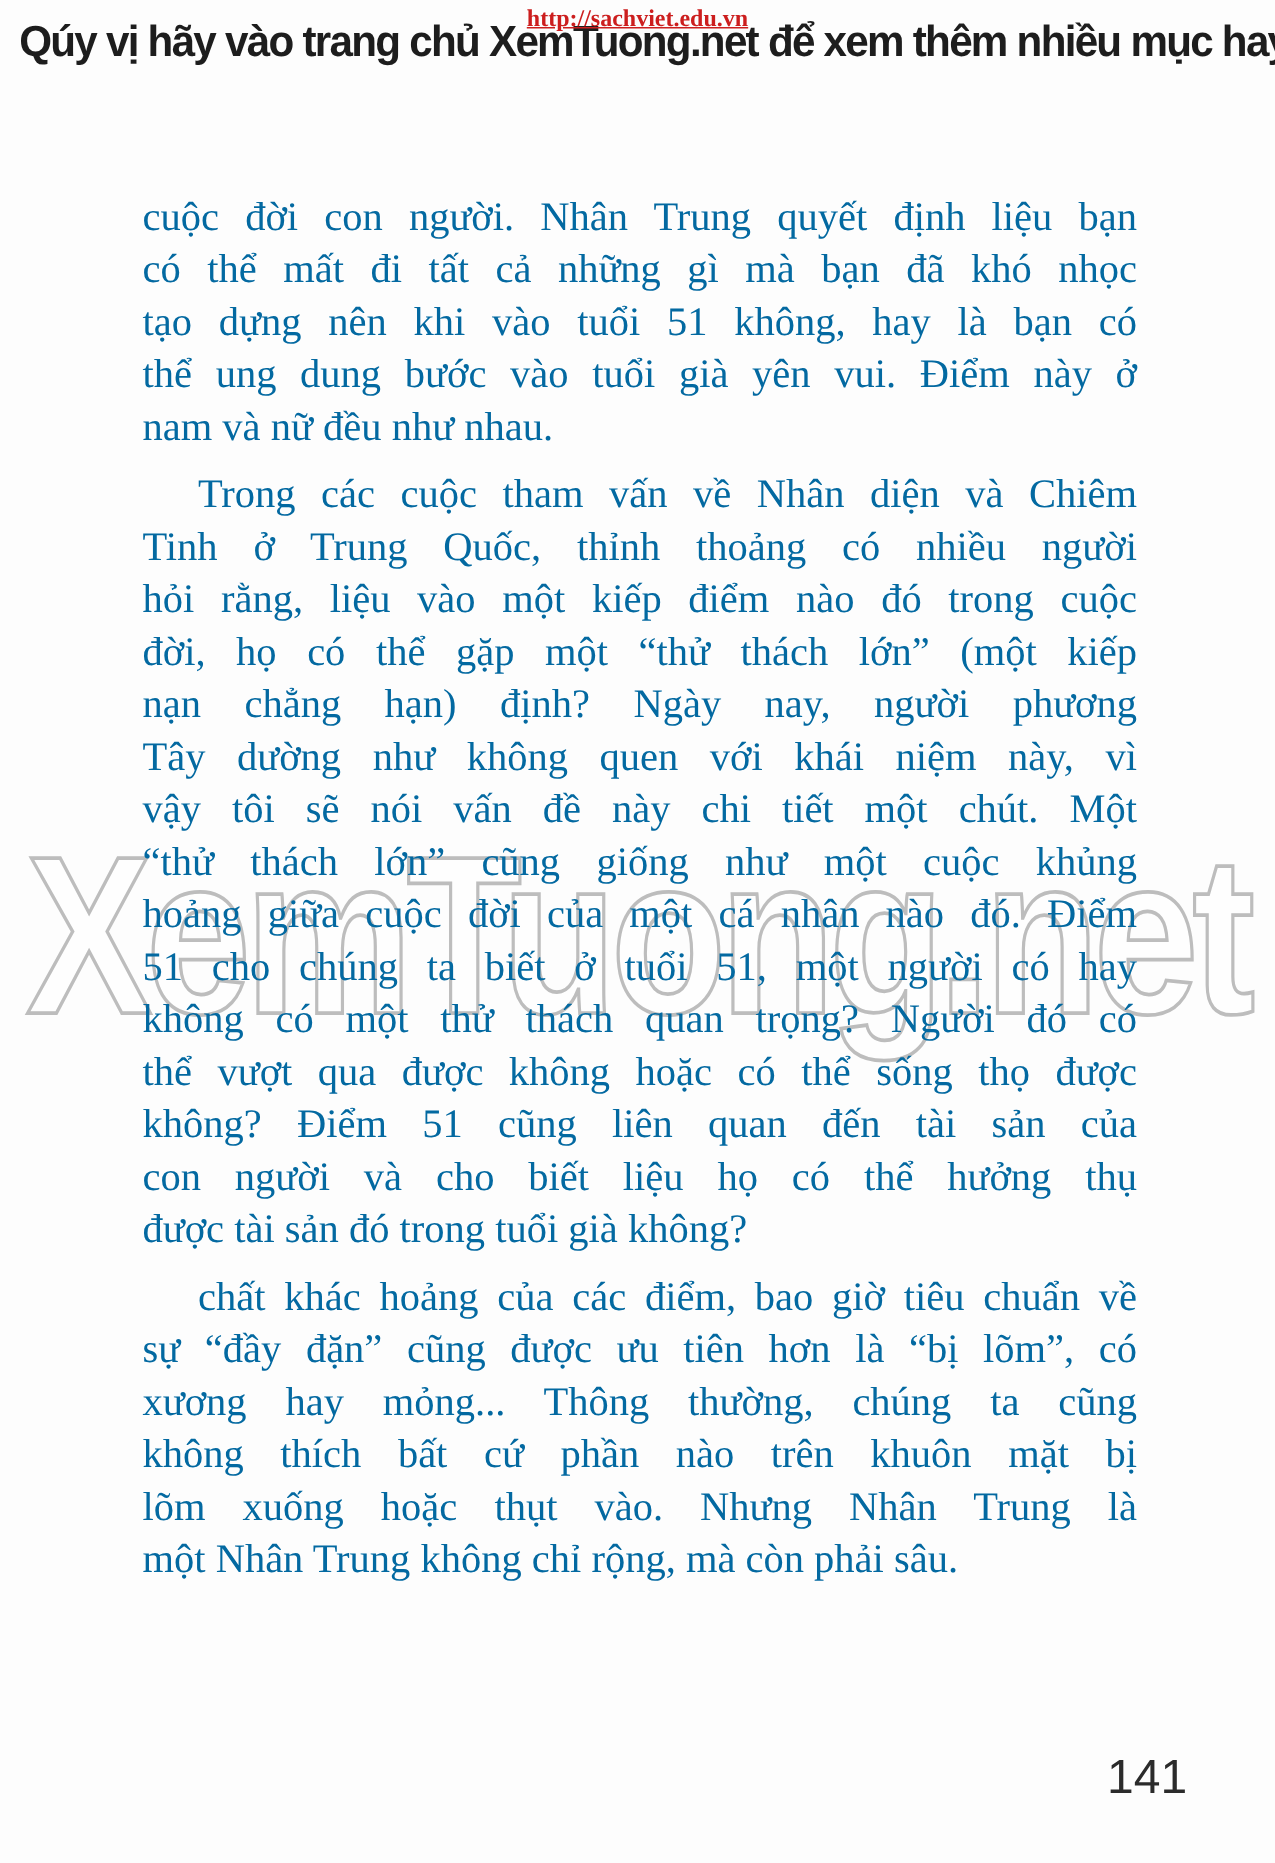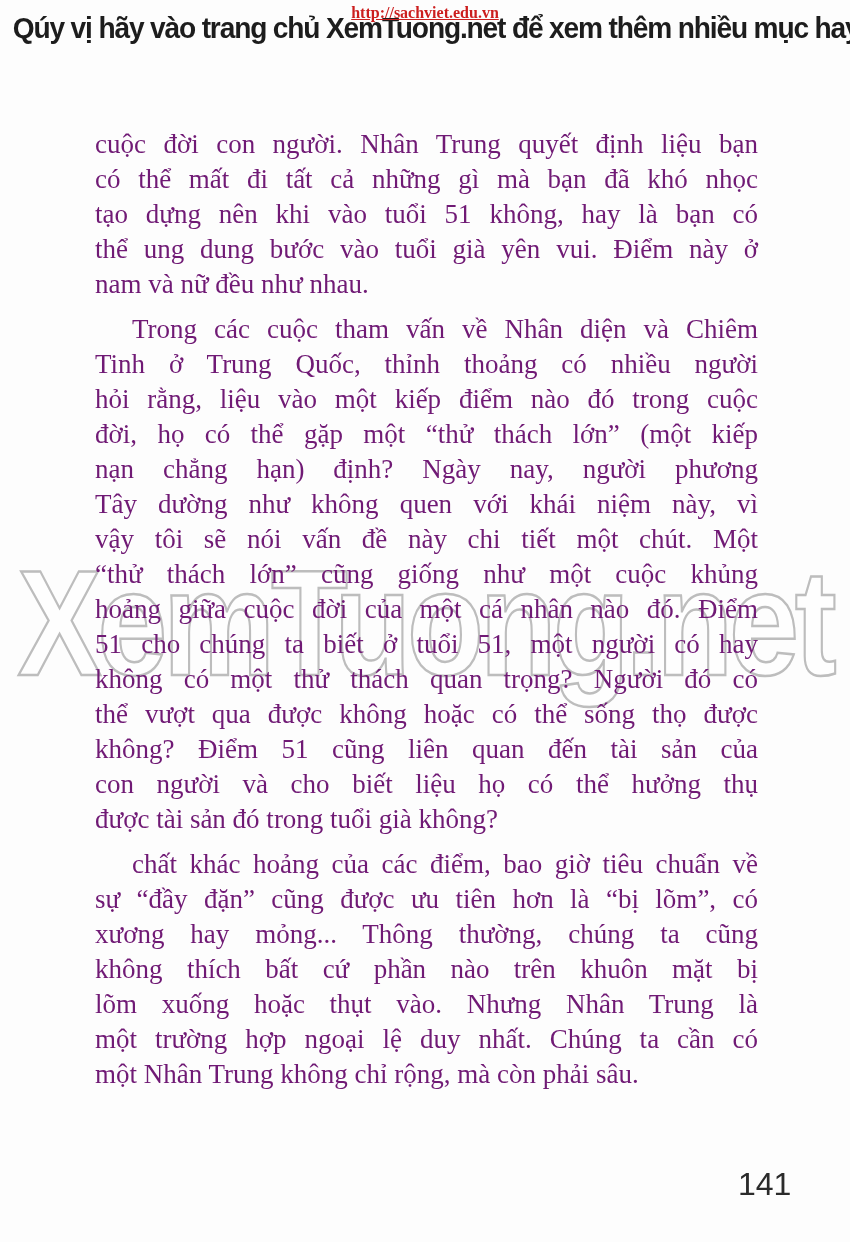--- a/index.html
+++ b/index.html
@@ -69,21 +69,21 @@
   }
   
   .text-column {
     position: absolute;
     top: 127px;
     left: 95px;
     width: 663px;
     z-index: 2;
     font-size: 27px;
     line-height: 35px;
-    color: #701a75;
+    color: #0369a1;
   }
   .paragraph {
     margin: 0 0 10px 0;
   }
   .paragraph .line {
     text-align: justify;
     text-align-last: justify;
     white-space: normal;
   }
   .paragraph .line.last {
@@ -138,20 +138,19 @@
         <div class="line">không? Điểm 51 cũng liên quan đến tài sản của</div>
         <div class="line">con người và cho biết liệu họ có thể hưởng thụ</div>
         <div class="line last">được tài sản đó trong tuổi già không?</div>
       </div>
       <div class="paragraph indented">
         <div class="line">chất khác hoảng của các điểm, bao giờ tiêu chuẩn về</div>
         <div class="line">sự “đầy đặn” cũng được ưu tiên hơn là “bị lõm”, có</div>
         <div class="line">xương hay mỏng... Thông thường, chúng ta cũng</div>
         <div class="line">không thích bất cứ phần nào trên khuôn mặt bị</div>
         <div class="line">lõm xuống hoặc thụt vào. Nhưng Nhân Trung là</div>
-        <div class="line">một trường hợp ngoại lệ duy nhất. Chúng ta cần có</div>
         <div class="line last">một Nhân Trung không chỉ rộng, mà còn phải sâu.</div>
       </div>
     </div>
 
   <div class="page-number">141</div>
 
 </div>
 
 </body></html>

